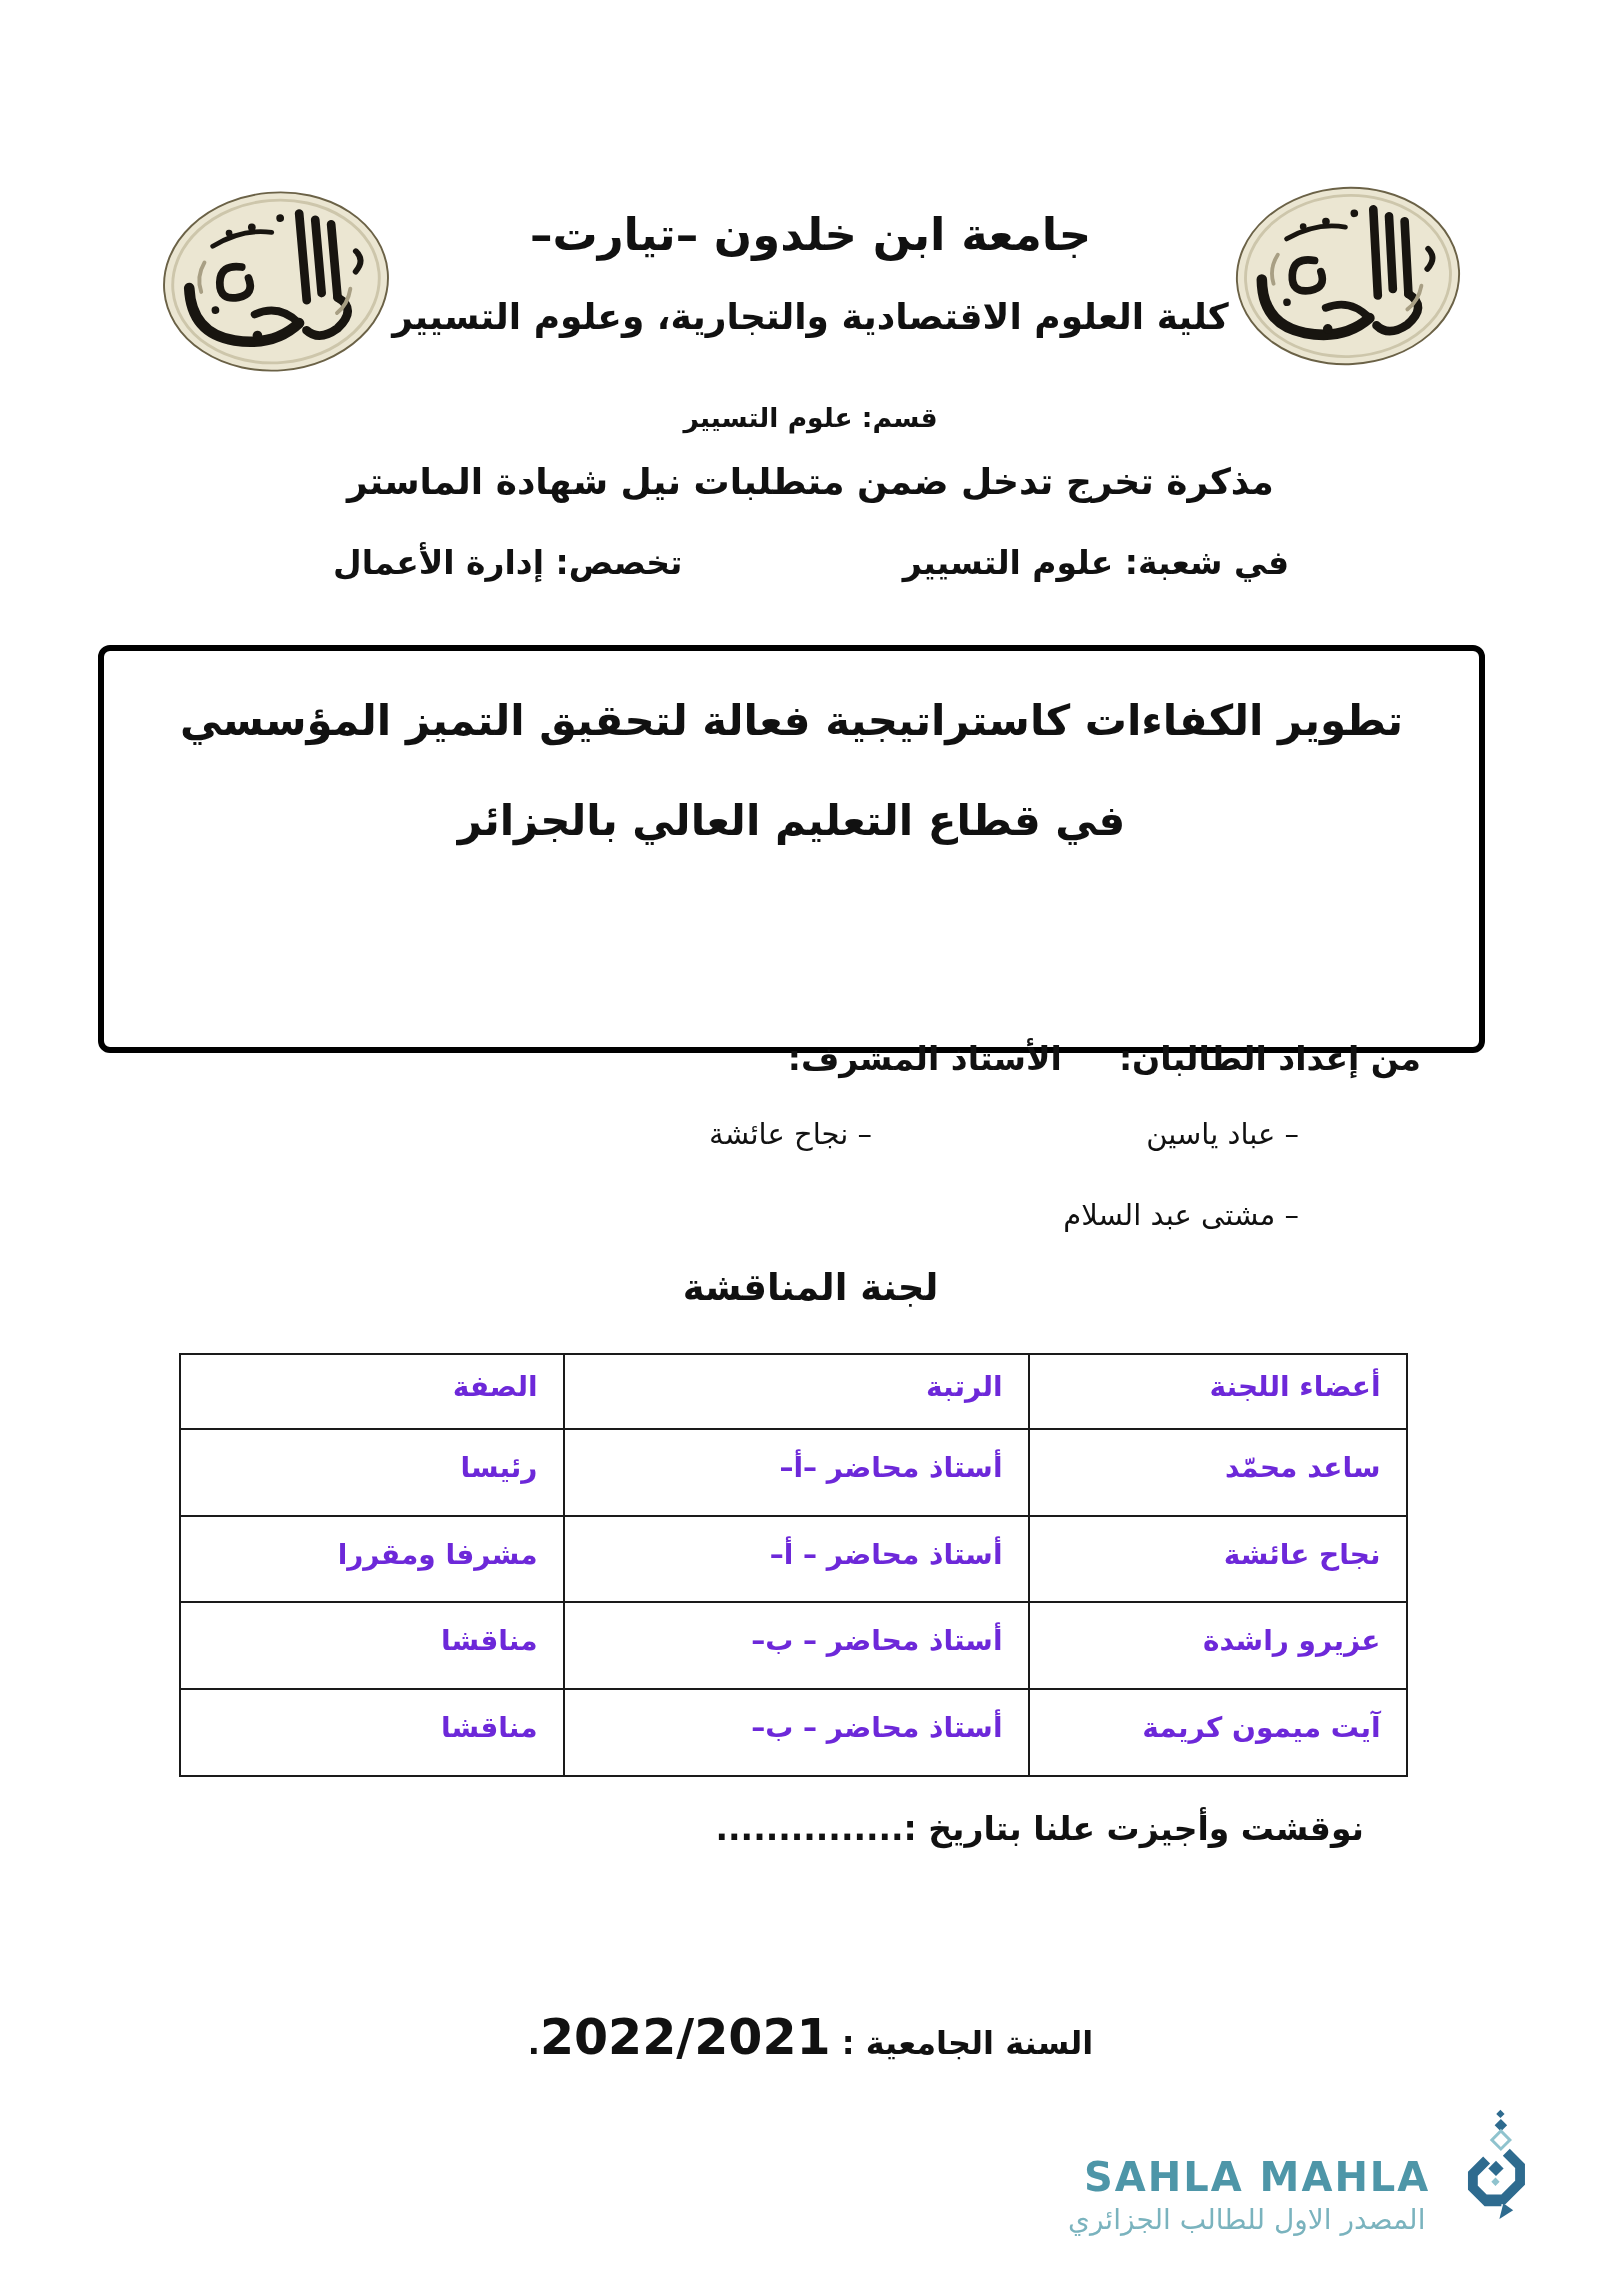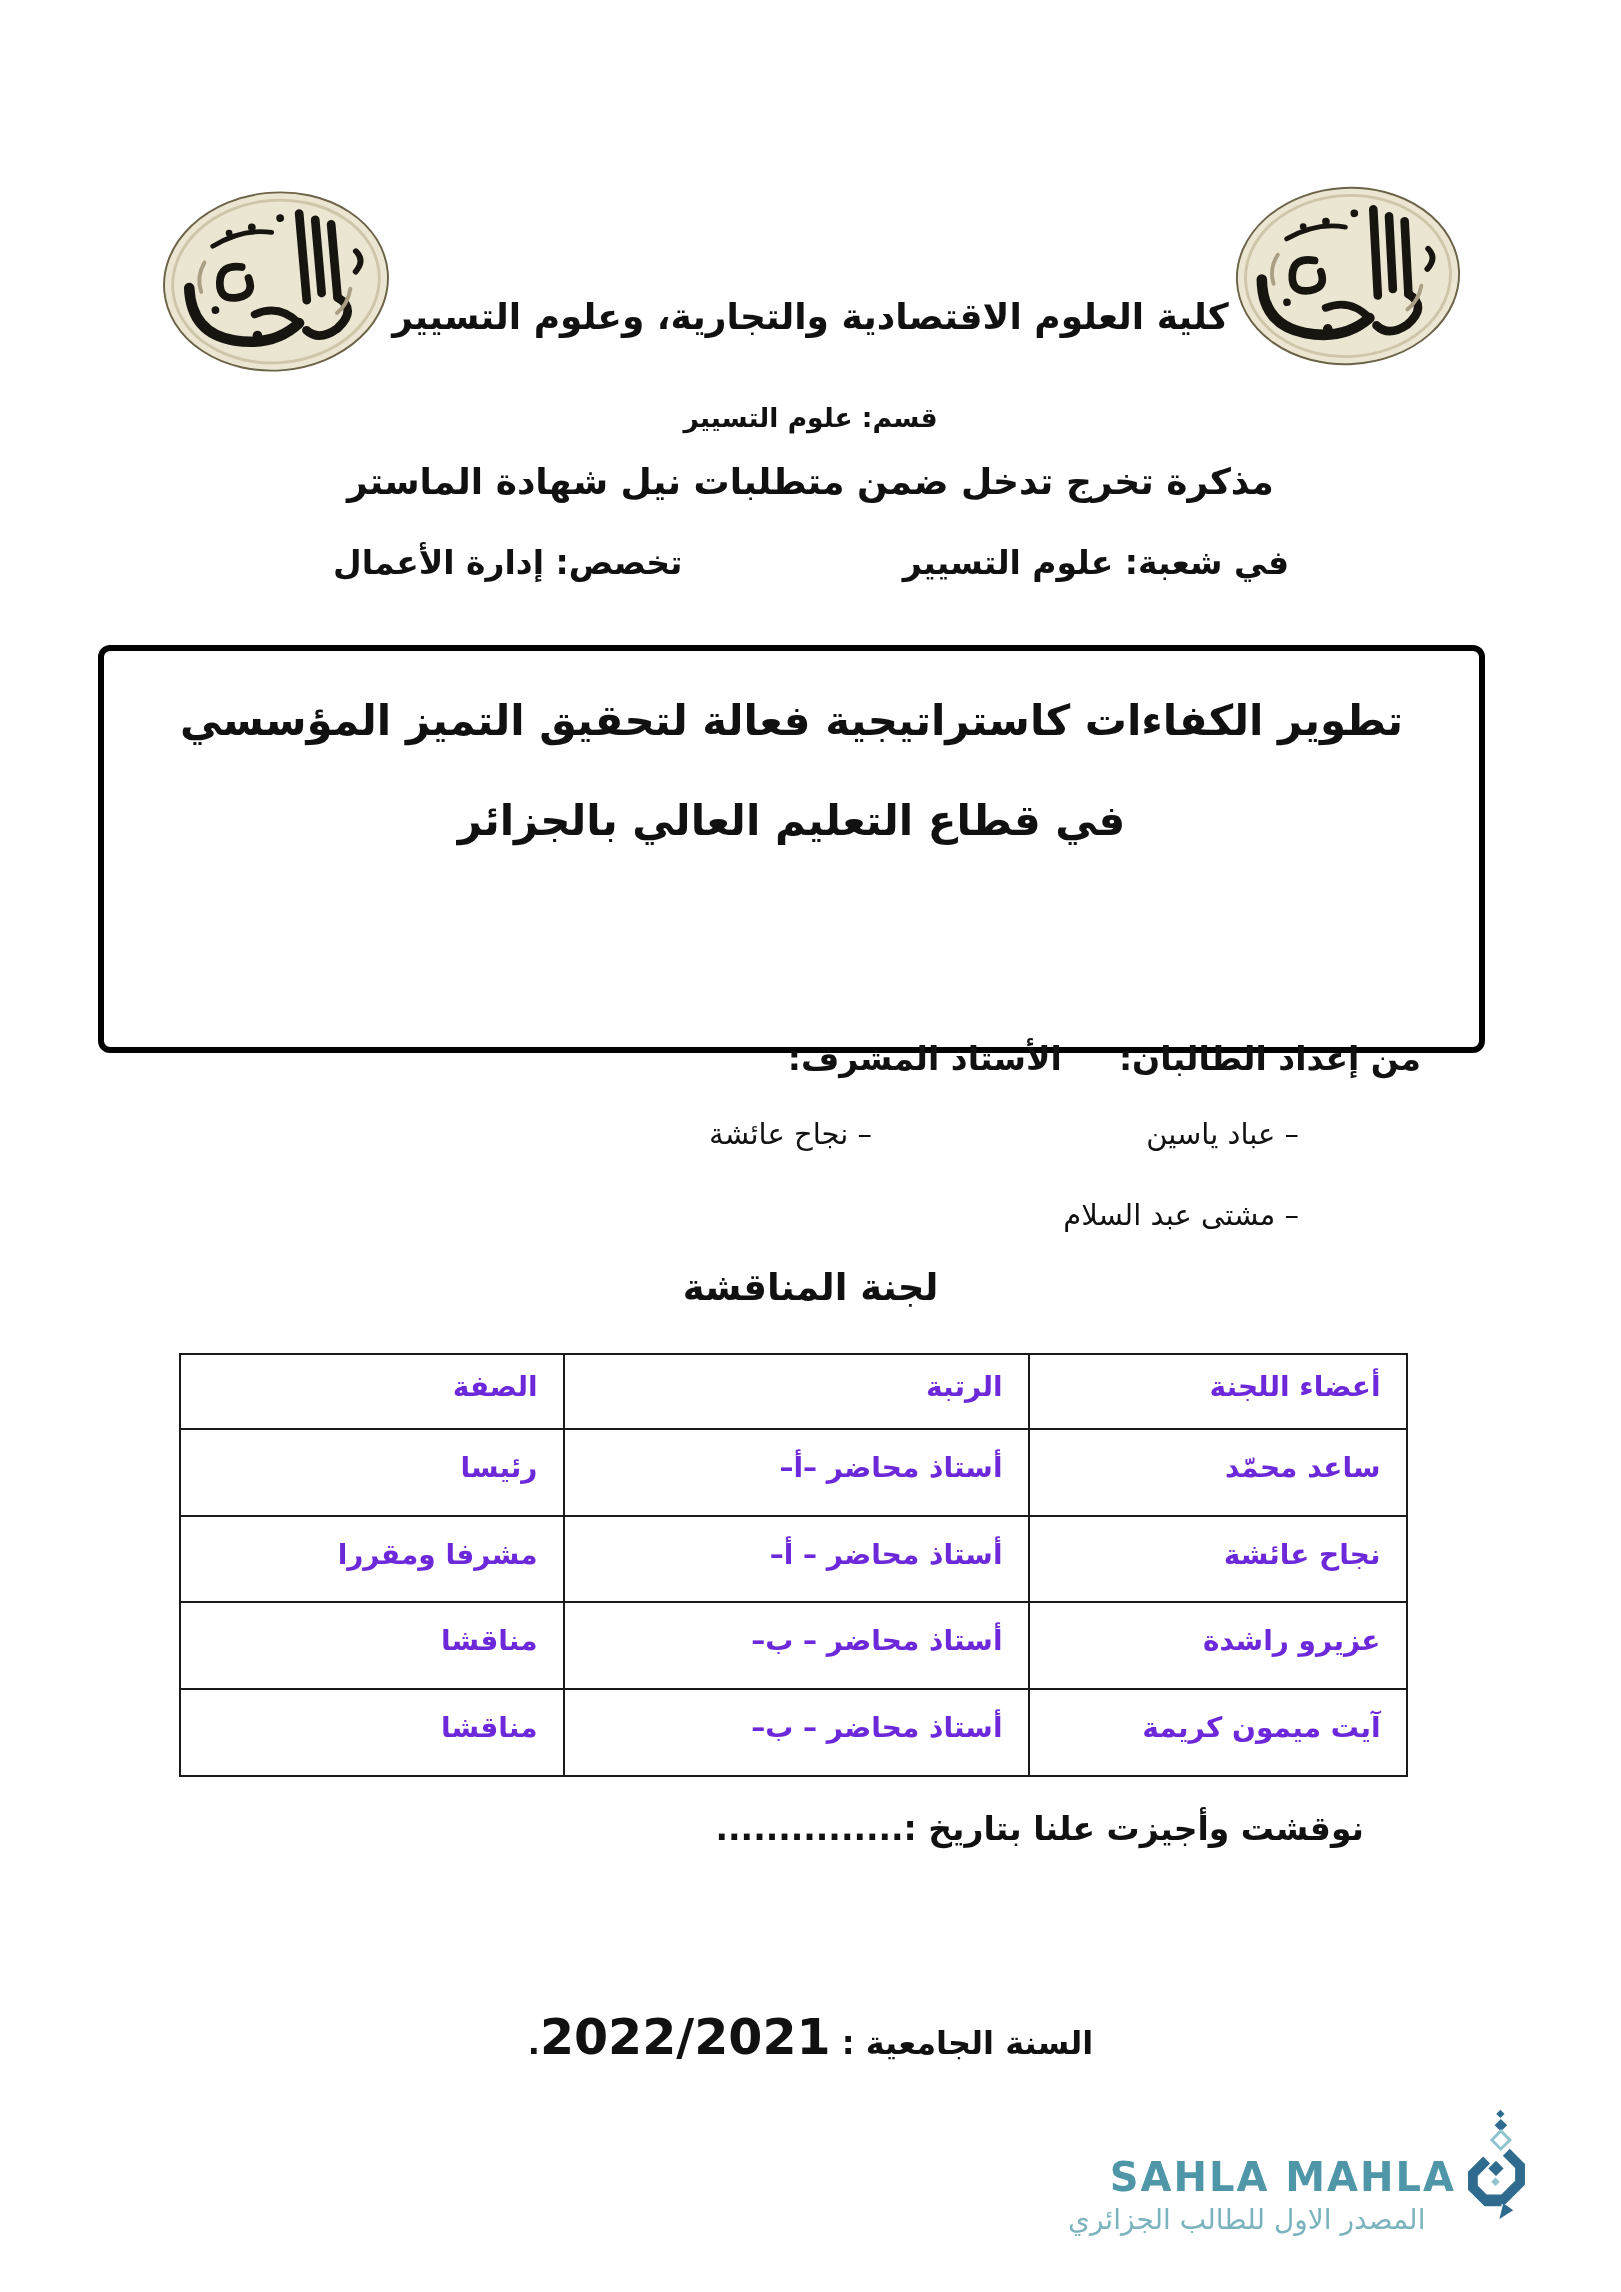--- a/index.html
+++ b/index.html
@@ -68,21 +68,21 @@
   table.committee td{height:75px;}
 
   .defense-line{top:1809px;right:257px;font-size:33px;font-weight:bold;}
 
   .year-line{top:2009px;font-size:32px;font-weight:bold;}
   .year-line .year-value{font-size:49px;font-weight:bold;letter-spacing:1px;}
 
   .logo-text{
     left:1084px;top:2154px;width:372px;
     font-size:40px;font-weight:600;letter-spacing:2px;
-    color:#4E96A8;direction:ltr;text-align:right;
+    color:#4E96A8;direction:ltr;text-align:left;
     font-family:"DejaVu Sans", "Liberation Sans", sans-serif;
   }
   .logo-tagline{
     top:2203px;right:161px;width:392px;
     font-size:28px;color:#7AB3BE;text-align:left;
   }
   .seal{overflow:visible;}
 </style>
 </head>
 <body>
@@ -110,20 +110,21 @@
         <path d="M196 110 q-4 16 -16 24" fill="none" stroke="#a89f84" stroke-width="4" stroke-linecap="round"></path>
       </g>
     </defs>
     <use href="#seal-def"></use>
   </svg>
 
   <svg class="abs seal" style="left:1233px;top:183px;transform:rotate(-3deg);" width="230" height="186" viewBox="0 0 240 192" aria-hidden="true">
     <use href="#seal-def"></use>
   </svg>
 
+  <div class="abs center b university-name">جامعة ابن خلدون –تيارت–</div>
   <div class="abs center b faculty-name">كلية العلوم الاقتصادية والتجارية، وعلوم التسيير</div>
   <div class="abs center b department-line">قسم: علوم التسيير</div>
   <div class="abs center b memoir-line">مذكرة تخرج تدخل ضمن متطلبات نيل شهادة الماستر</div>
 
   <div class="abs branch-row">
     <span>في شعبة: علوم التسيير</span>
     <span>تخصص: إدارة الأعمال</span>
   </div>
 
   <div class="abs title-box">

